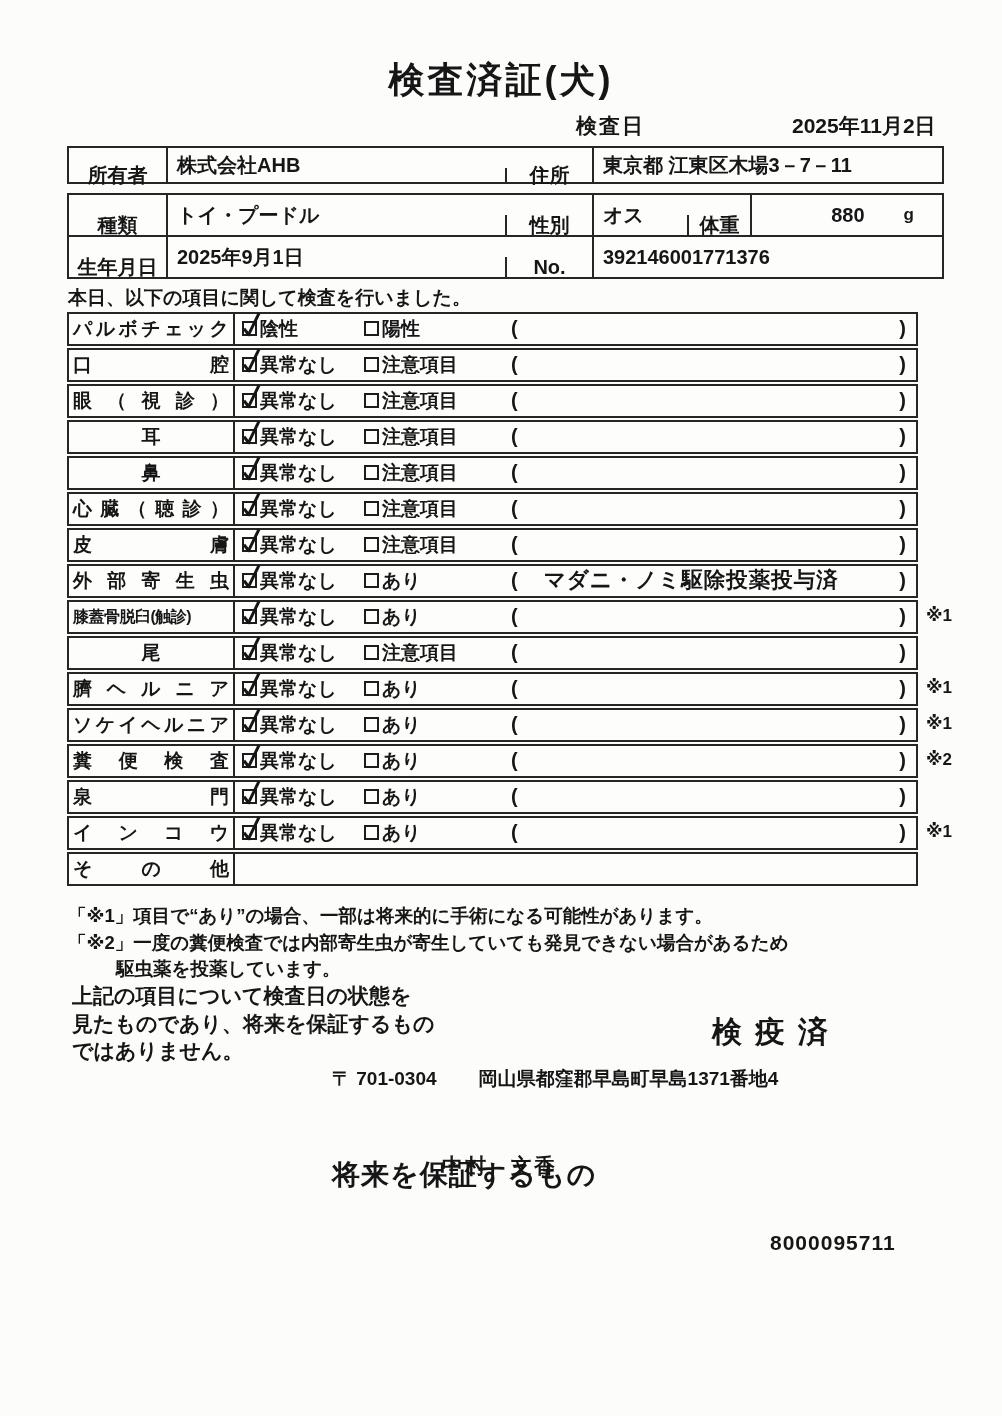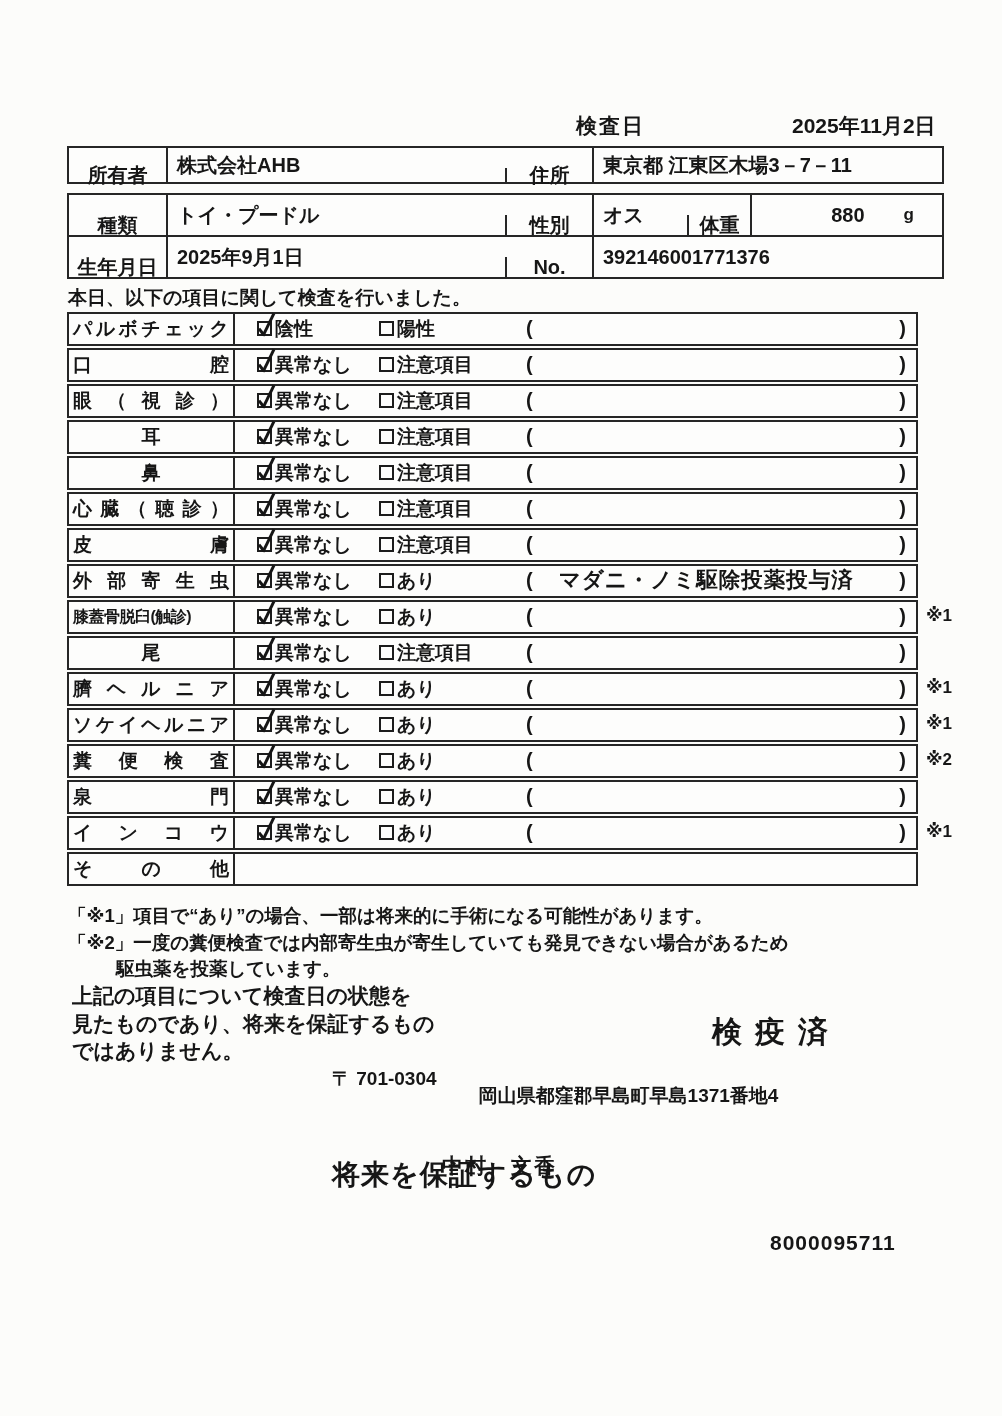--- a/index.html
+++ b/index.html
@@ -45,21 +45,21 @@
 
   
   .chk { top:312px; left:67px; width:851px; }
   .trow { position:relative; height:34px; border:2px solid #262626;
           margin-bottom:2px; display:flex; background:#fdfdfc; }
   .tlabel { width:166px; border-right:2px solid #262626; padding:0 4px;
             font-size:19px; font-weight:600; line-height:29px; white-space:nowrap; overflow:hidden; }
   .lbl-j { text-align:justify; text-align-last:justify; text-justify:inter-character; }
   .lbl-c { text-align:center; }
   .lbl-s { font-size:16px; letter-spacing:-0.5px; line-height:30px; }
-  .tbody { flex:1; position:relative; font-size:19px; font-weight:600; line-height:29px;margin-left:15px; }
+  .tbody { flex:1; position:relative; font-size:19px; font-weight:600; line-height:29px; }
   .opt { position:absolute; top:0; white-space:nowrap; }
   .o1 { left:7px; }
   .o2 { left:129px; }
   .cb { display:inline-block; width:15px; height:15px; border:2px solid #1c1c1c;
         position:relative; vertical-align:-1px; margin-right:3px; }
   .cb.checked::before { content:""; position:absolute; left:1px; top:5px; width:2.5px;
         height:8px; background:#151515; transform:rotate(-38deg); }
   .cb.checked::after { content:""; position:absolute; left:8px; top:-11px; width:2.5px;
         height:25px; background:#151515; transform:rotate(26deg); }
   .paren { position:absolute; left:276px; right:10px; top:0; display:flex; }
@@ -69,32 +69,33 @@
 
   .note1 { top:903px; left:68px; font-size:18.5px; font-weight:600; }
   .note2 { top:930px; left:68px; font-size:18.5px; font-weight:600; }
   .note2b { top:956px; left:116px; font-size:18.5px; font-weight:600; }
 
   .disclaimer { top:982px; left:72px; font-size:21px; font-weight:700; line-height:27.5px; }
 
   .stamp { top:1012px; left:712px; font-size:30px; font-weight:600; letter-spacing:13px; white-space:nowrap; }
 
   .postal-line { top:1066px; left:332px; font-size:19px; font-weight:600; display:flex; }
-  .postal-line .addr { margin-left:42px;margin-top:17px; }
+  .postal-line .addr { margin-left:42px; }
   .tel-line { top:1111px; left:334px; font-size:19px; font-weight:600; display:flex; }
   .tel-line .fax { margin-left:26px; }
   .clinic-name { top:1156px; left:332px; font-size:28px; font-weight:600; letter-spacing:1px; }
   .vet-name { top:1152px; left:442px; font-size:21px; font-weight:600; letter-spacing:2px; }
   .serial { top:1231px; left:770px; font-size:21px; font-weight:600; letter-spacing:1px; }
 </style>
 </head>
 <body>
 
 <div class="page">
 
+  <div class="abs title">検査済証(犬)</div>
 
   <div class="abs examdate-label">検査日</div>
   <div class="abs examdate-value">2025年11月2日</div>
 
   <div class="abs htable owner-tbl">
     <div class="hcell hlabel w-lbl1">所有者</div>
     <div class="hcell hval w-val1 bl">株式会社AHB</div>
     <div class="hcell hlabel w-lbl2 bl">住所</div>
     <div class="hcell hval w-nval bl">東京都 江東区木場3－7－11</div>
   </div>

